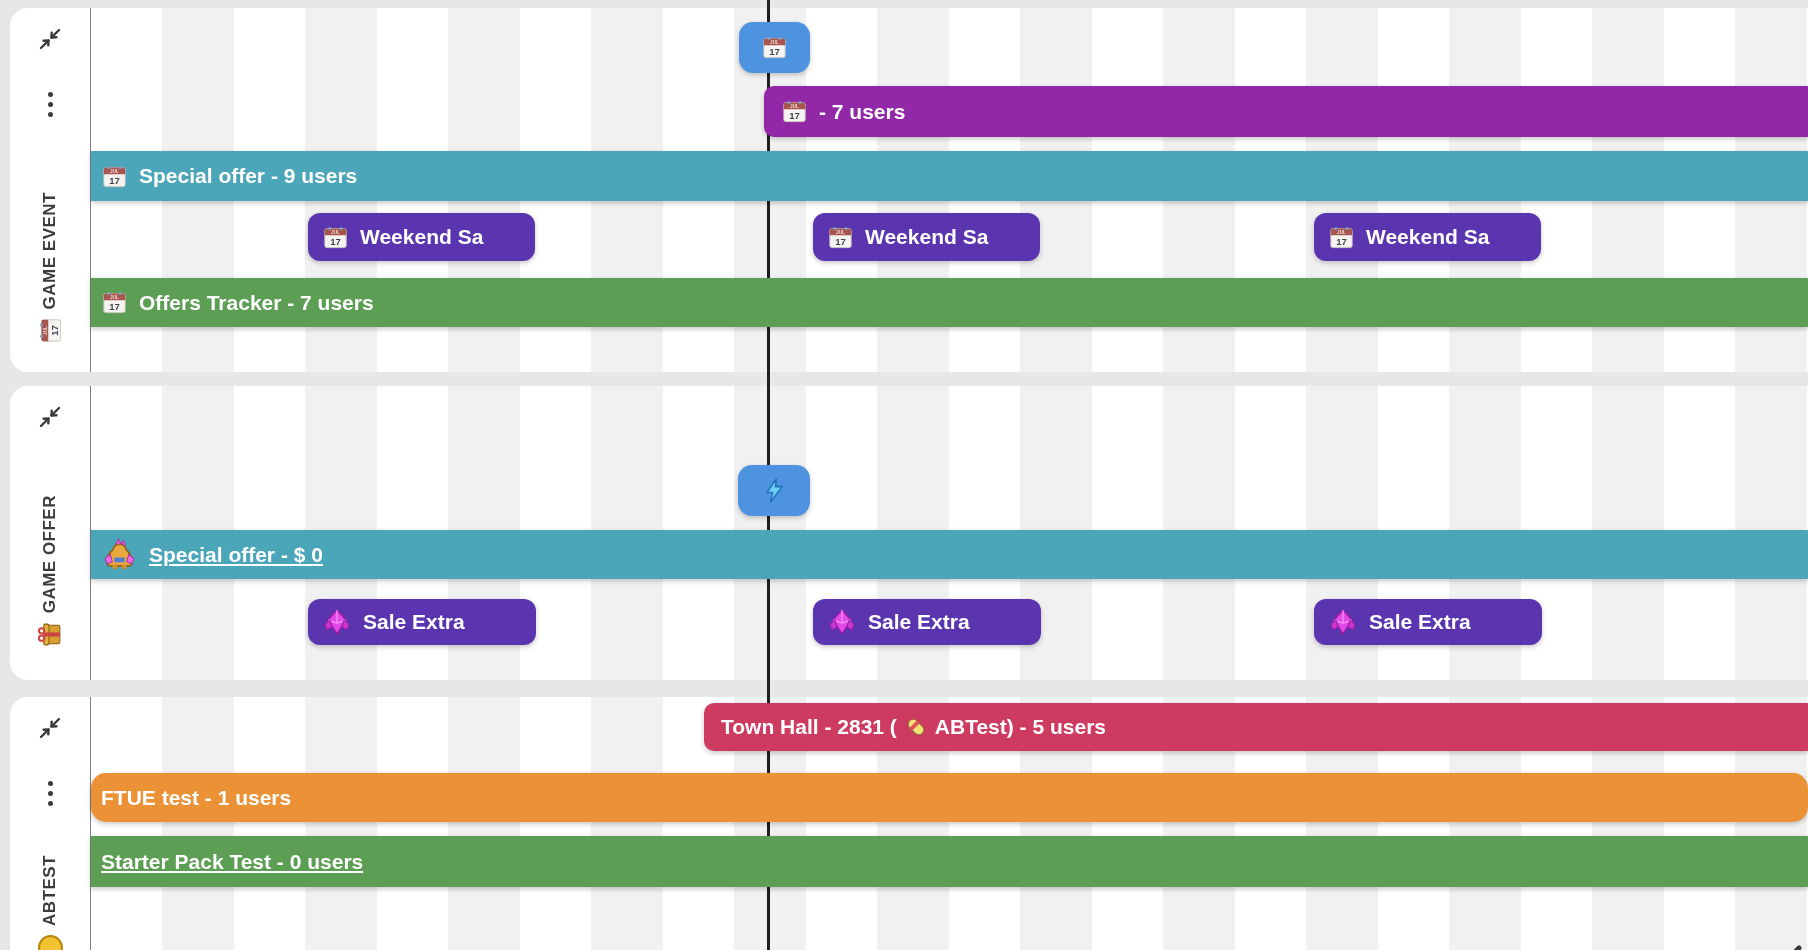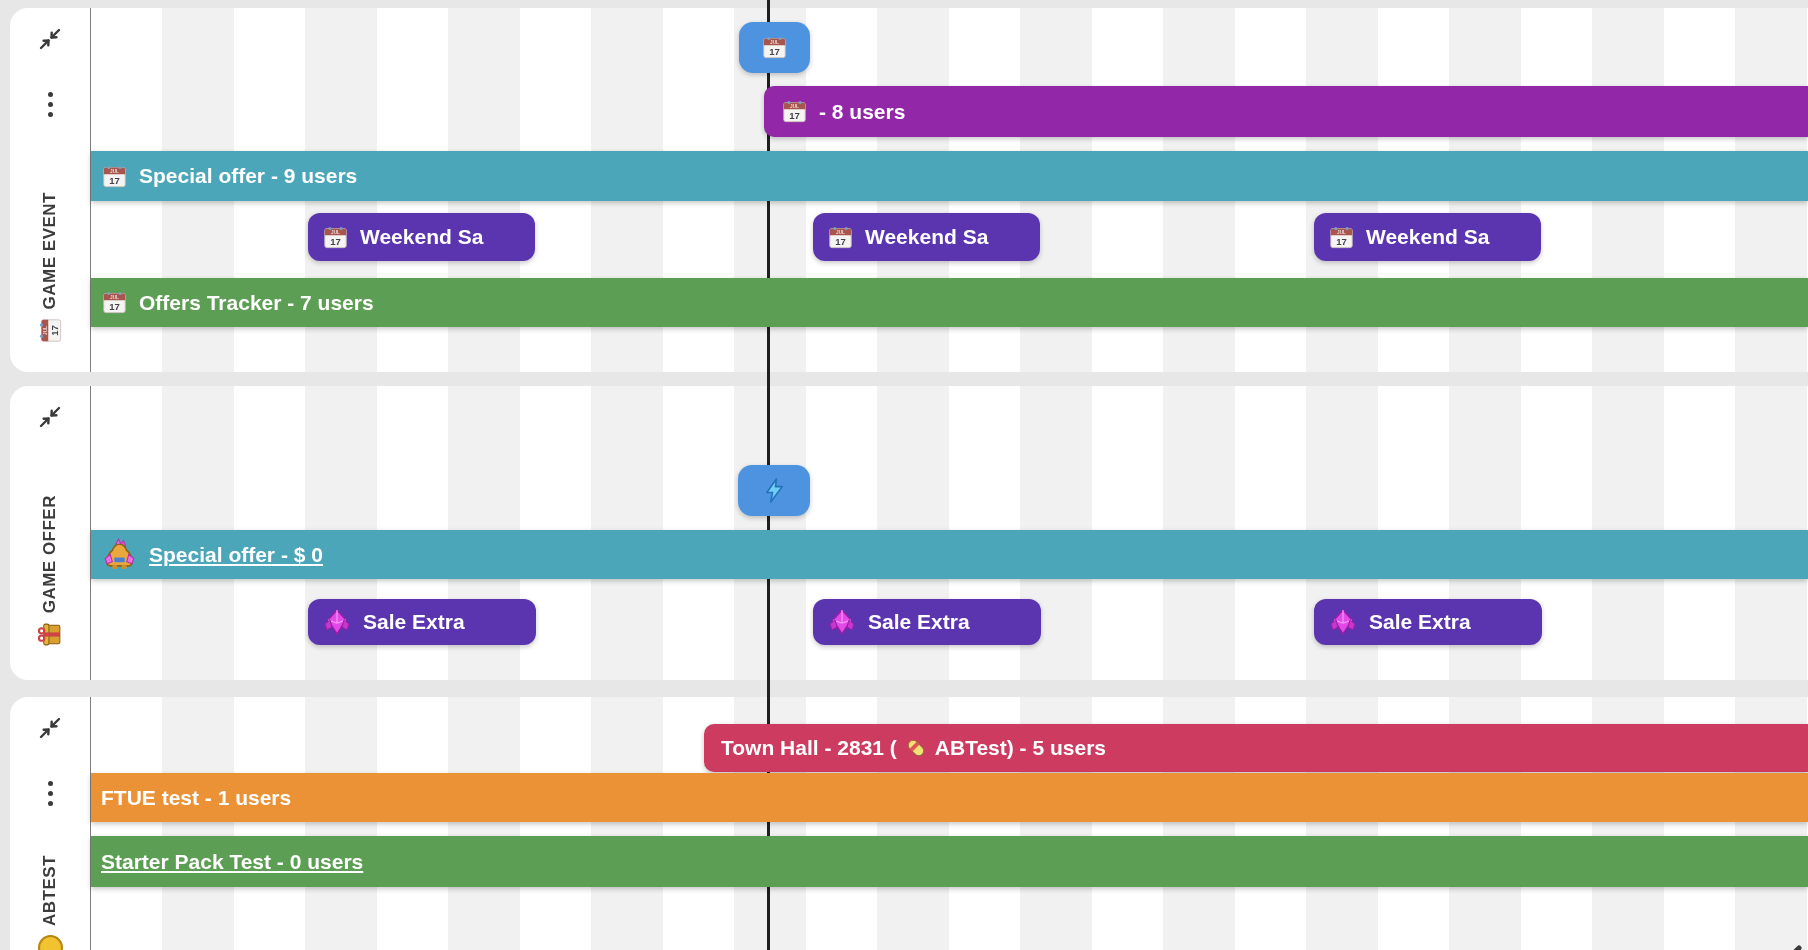--- a/index.html
+++ b/index.html
@@ -98,21 +98,21 @@
       <div class="row" style="top: 78px; height: 51px;">
         <div class="bar open-start" style="background: rgb(146, 40, 168); left: 673px;">
       <svg width="27" height="27" viewBox="0 0 24 24">
         <rect x="2.5" y="4" width="19" height="17" rx="1.8" fill="#f6f4f2" stroke="#c9c2bc" stroke-width="0.8"></rect>
         <path d="M2.5 5.8 a1.8 1.8 0 0 1 1.8-1.8 h15.4 a1.8 1.8 0 0 1 1.8 1.8 V10 H2.5 Z" fill="#a8554d"></path>
         <text x="12" y="8.8" font-size="4.2" font-weight="bold" fill="#e9d8d6" text-anchor="middle" font-family="Liberation Sans, sans-serif">JUL</text>
         <text x="12" y="18.6" font-size="8.5" font-weight="bold" fill="#41434b" text-anchor="middle" font-family="Liberation Sans, sans-serif">17</text>
         <circle cx="7" cy="4" r="1.4" fill="#7d9fc4"></circle>
             <circle cx="17" cy="4" r="1.4" fill="#7d9fc4"></circle>
       </svg>
-          <span class="lbl">- 8 users</span>
+          <span class="lbl">- 7 users</span>
         </div>
       </div>
       <div class="row" style="top: 143px; height: 50px;">
         <div class="bar full" style="background: rgb(75, 166, 186); left: 0px;">
       <svg width="27" height="27" viewBox="0 0 24 24">
         <rect x="2.5" y="4" width="19" height="17" rx="1.8" fill="#f6f4f2" stroke="#c9c2bc" stroke-width="0.8"></rect>
         <path d="M2.5 5.8 a1.8 1.8 0 0 1 1.8-1.8 h15.4 a1.8 1.8 0 0 1 1.8 1.8 V10 H2.5 Z" fill="#a8554d"></path>
         <text x="12" y="8.8" font-size="4.2" font-weight="bold" fill="#e9d8d6" text-anchor="middle" font-family="Liberation Sans, sans-serif">JUL</text>
         <text x="12" y="18.6" font-size="8.5" font-weight="bold" fill="#41434b" text-anchor="middle" font-family="Liberation Sans, sans-serif">17</text>
         <circle cx="7" cy="4" r="1.4" fill="#7d9fc4"></circle>
@@ -267,34 +267,34 @@
       </div>
       <div class="side-spacer"></div>
       <div class="lane-label">ABTEST</div>
       <div class="lane-emoji" style="margin-bottom: 28px;">
       <svg width="27" height="27" viewBox="0 0 26 26">
         <circle cx="13" cy="13" r="11" fill="#f2c330" stroke="#b9860d" stroke-width="2"></circle>
       </svg>
       </div>
     </div>
     <div class="tl">
-      <div class="row" style="top: 27px; height: 48px; text-align: right;">
+      <div class="row" style="top: 6px; height: 48px; text-align: right;">
         <div class="bar open-start" style="background: rgb(206, 59, 97); left: 613px; gap: 7px;">
           <span class="lbl">Town Hall - 2831 (</span>
       <svg width="24" height="24" viewBox="0 0 24 24">
         <g transform="rotate(45 12 12)">
           <rect x="3" y="7" width="18" height="10" rx="5" fill="#f2df76" stroke="#8a6a3a" stroke-width="1"></rect>
           <path d="M8 7 h-.5 a5 5 0 0 0 0 10 h.5 Z M3 12 a5 5 0 0 1 5-5 h4 v10 h-4 a5 5 0 0 1-5-5 Z" fill="#e05555"></path>
         </g>
       </svg>
           <span class="lbl">ABTest) - 5 users</span>
         </div>
       </div>
       <div class="row" style="top: 76px; height: 49px;">
-        <div class="bar full" style="background: rgb(235, 146, 55); left: 0px;">
+        <div class="bar full" style="background: rgb(235, 146, 55); left: 0px; border-radius: 15px;">
           <span class="lbl">FTUE test - 1 users</span>
         </div>
       </div>
       <div class="row" style="top: 139px; height: 51px;">
         <div class="bar full" style="background: rgb(92, 158, 83); left: 0px; text-decoration: underline;">
           <span class="lbl">Starter Pack Test - 0 users</span>
         </div>
       </div>
     </div>
   </section>

